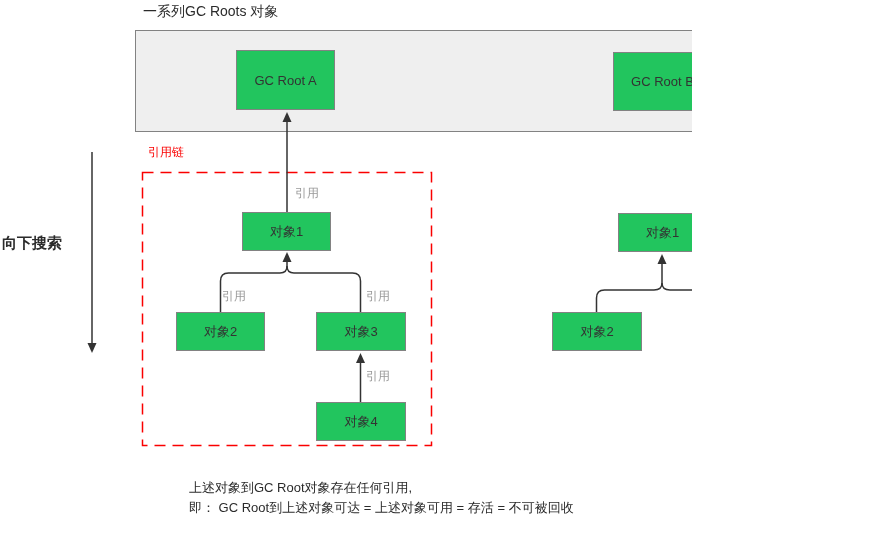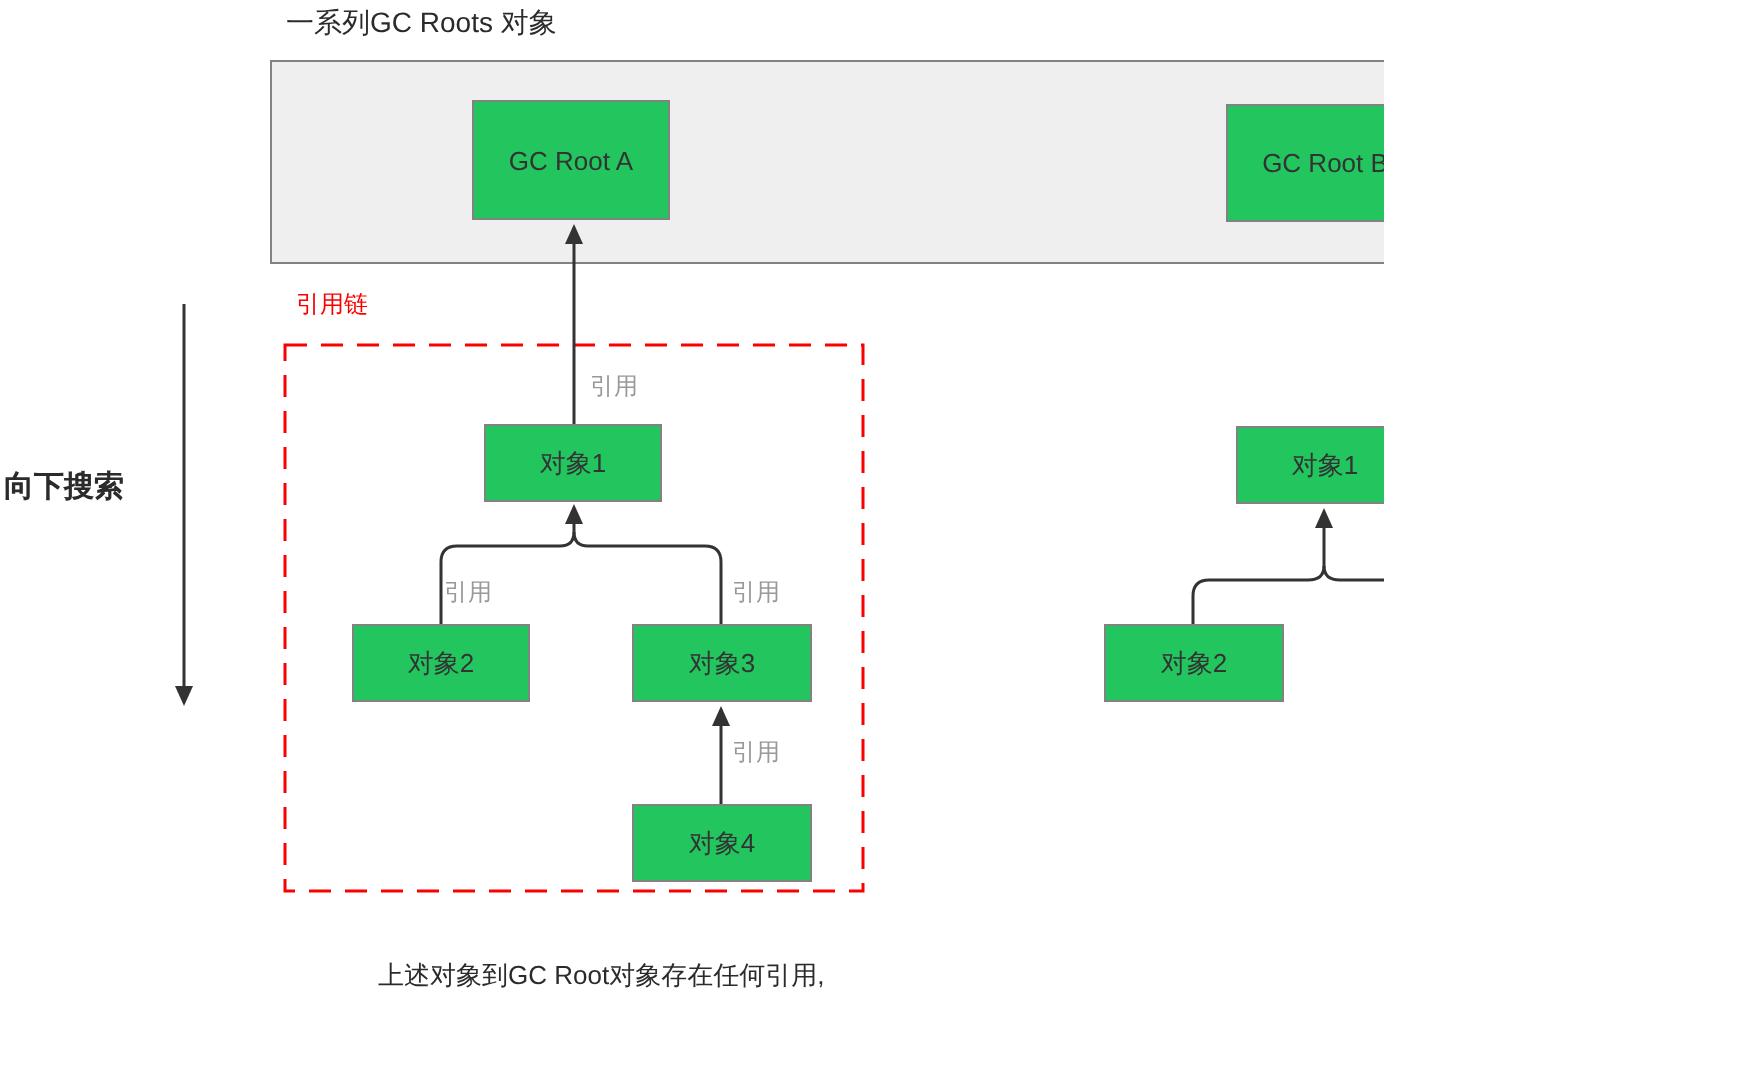--- a/index.html
+++ b/index.html
@@ -104,17 +104,18 @@
   <div class="node r-obj3">对象3</div>
   <div class="node r-obj4">对象4</div>
 
   <div class="ref-label ref-1">引用</div>
   <div class="ref-label ref-2">引用</div>
   <div class="ref-label ref-3">引用</div>
   <div class="ref-label ref-4">引用</div>
 
   <div class="caption caption-left">
     <div>上述对象到GC Root对象存在任何引用,</div>
+    <div>即： GC Root到上述对象可达 = 上述对象可用 = 存活 = 不可被回收</div>
   </div>
   <div class="caption caption-right">
   </div>
 
 </div>
 
 </body></html>

